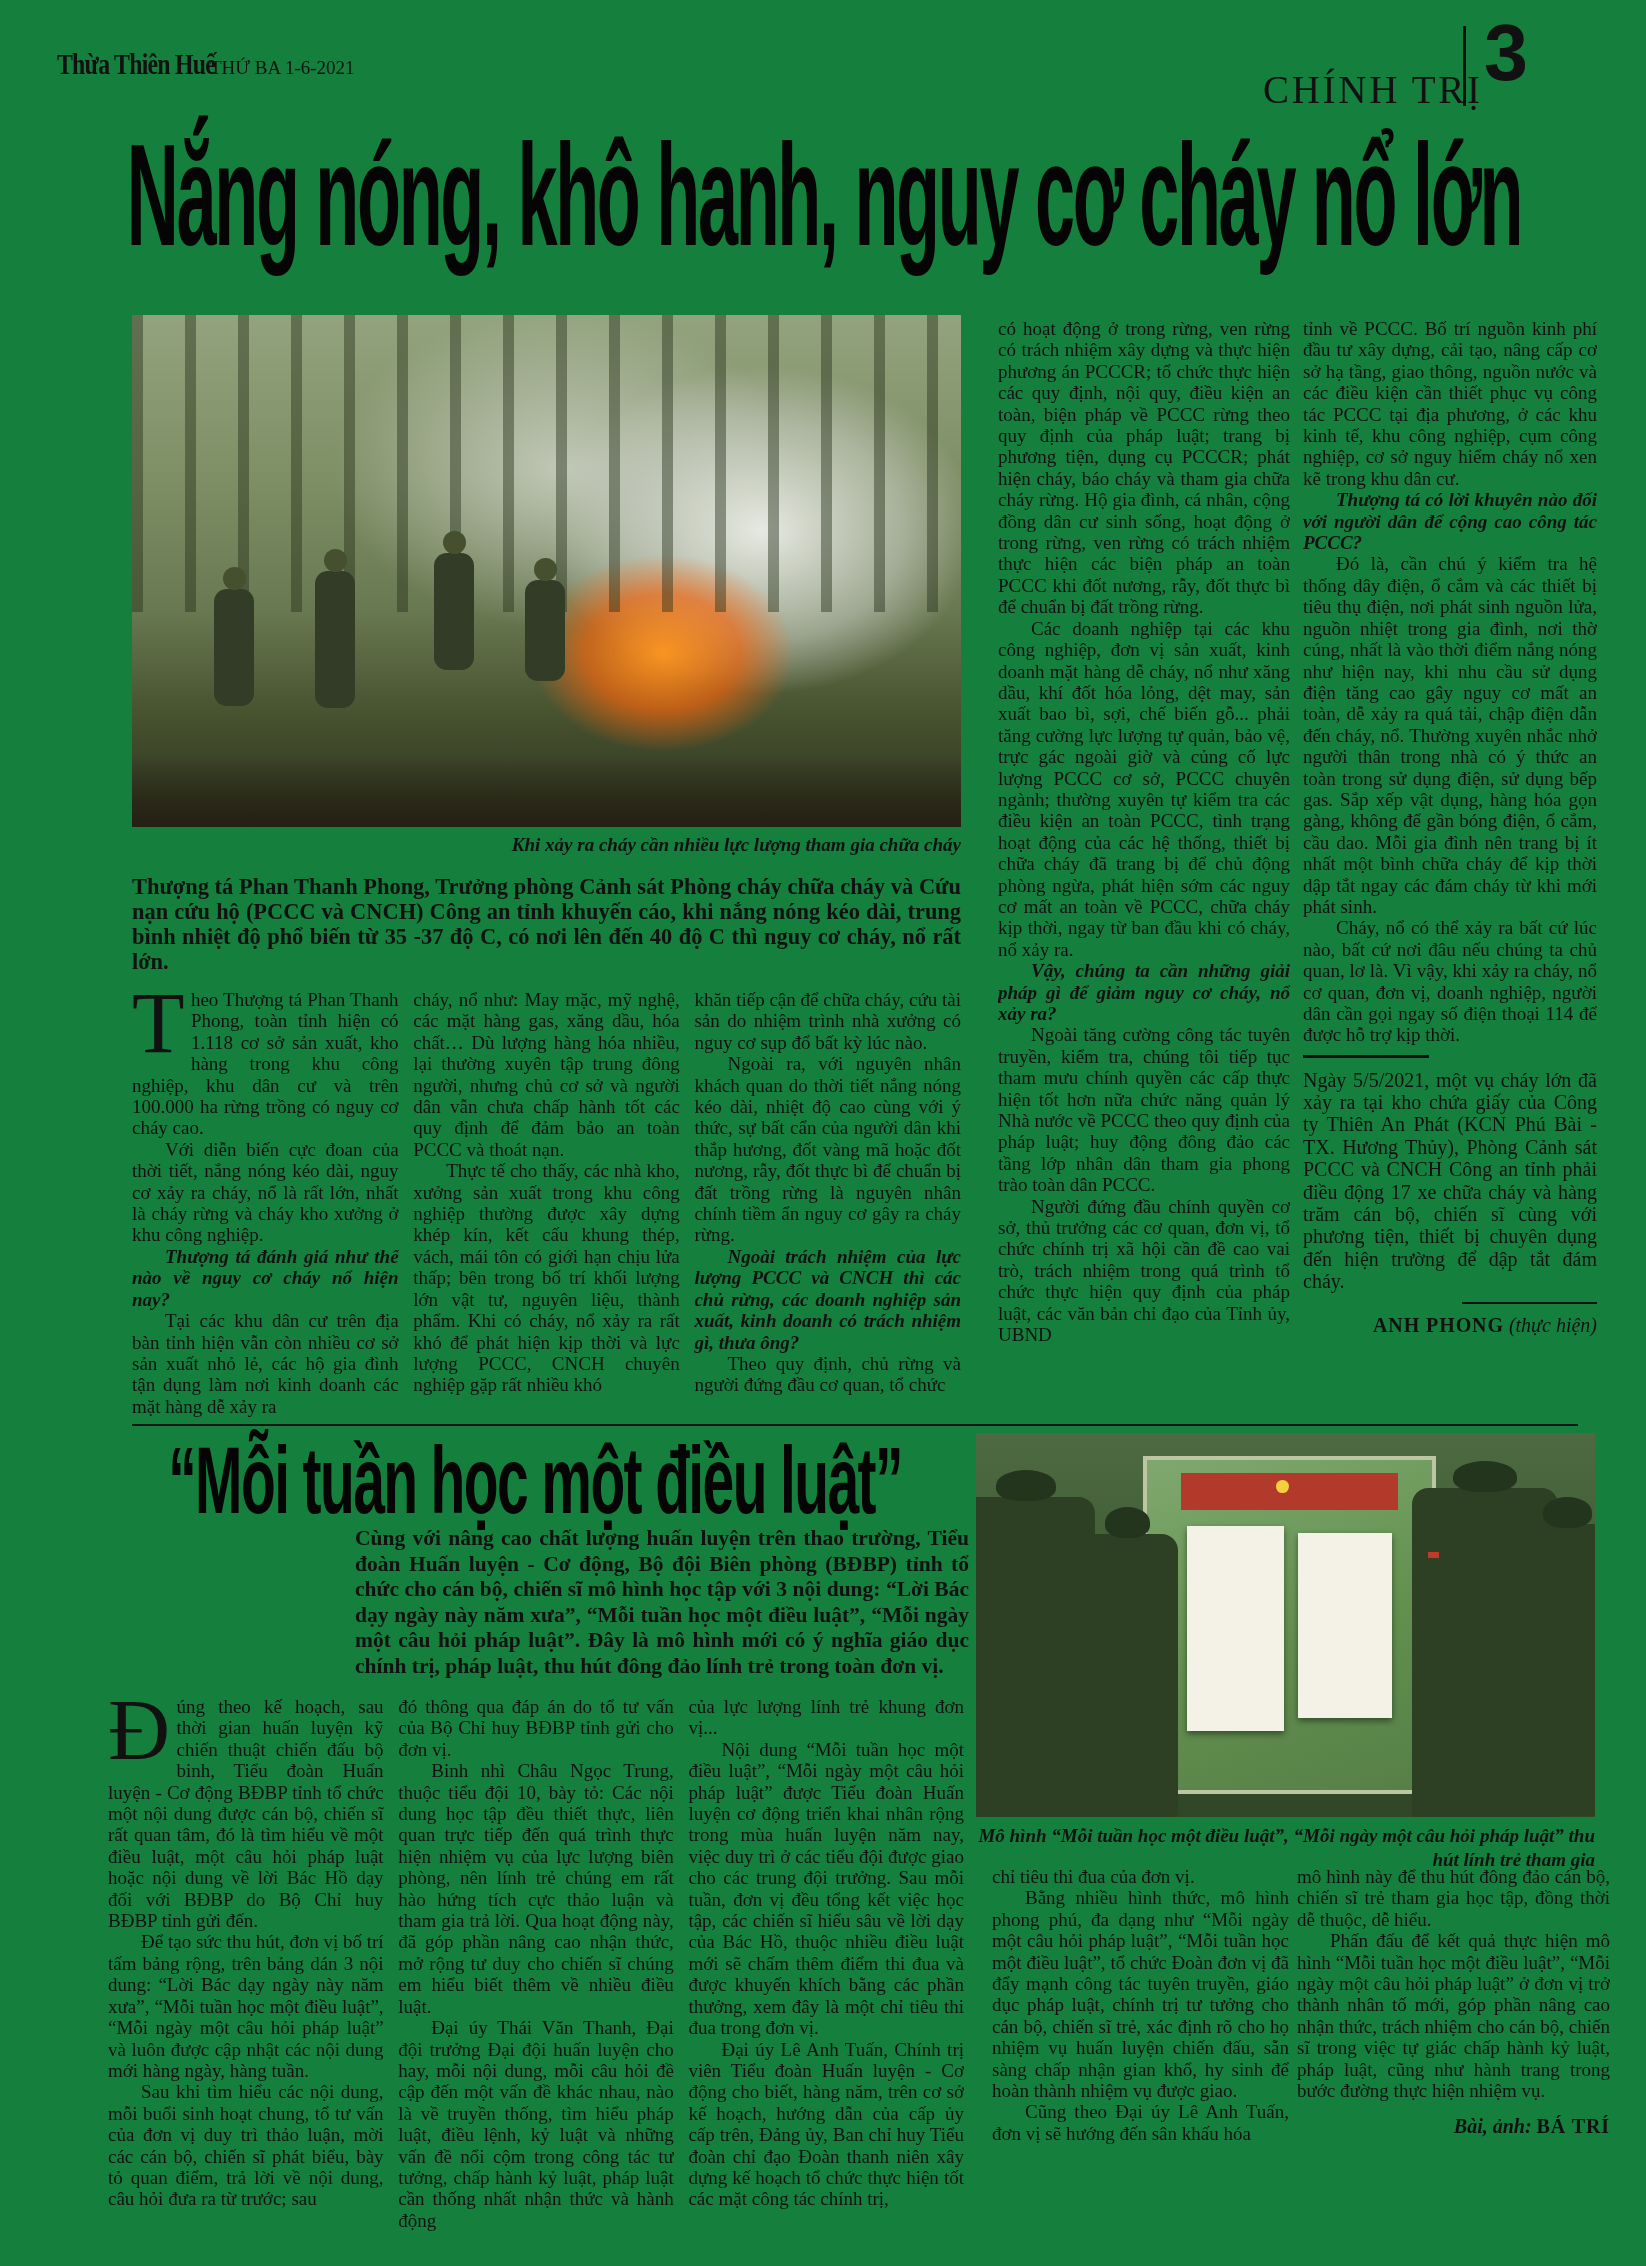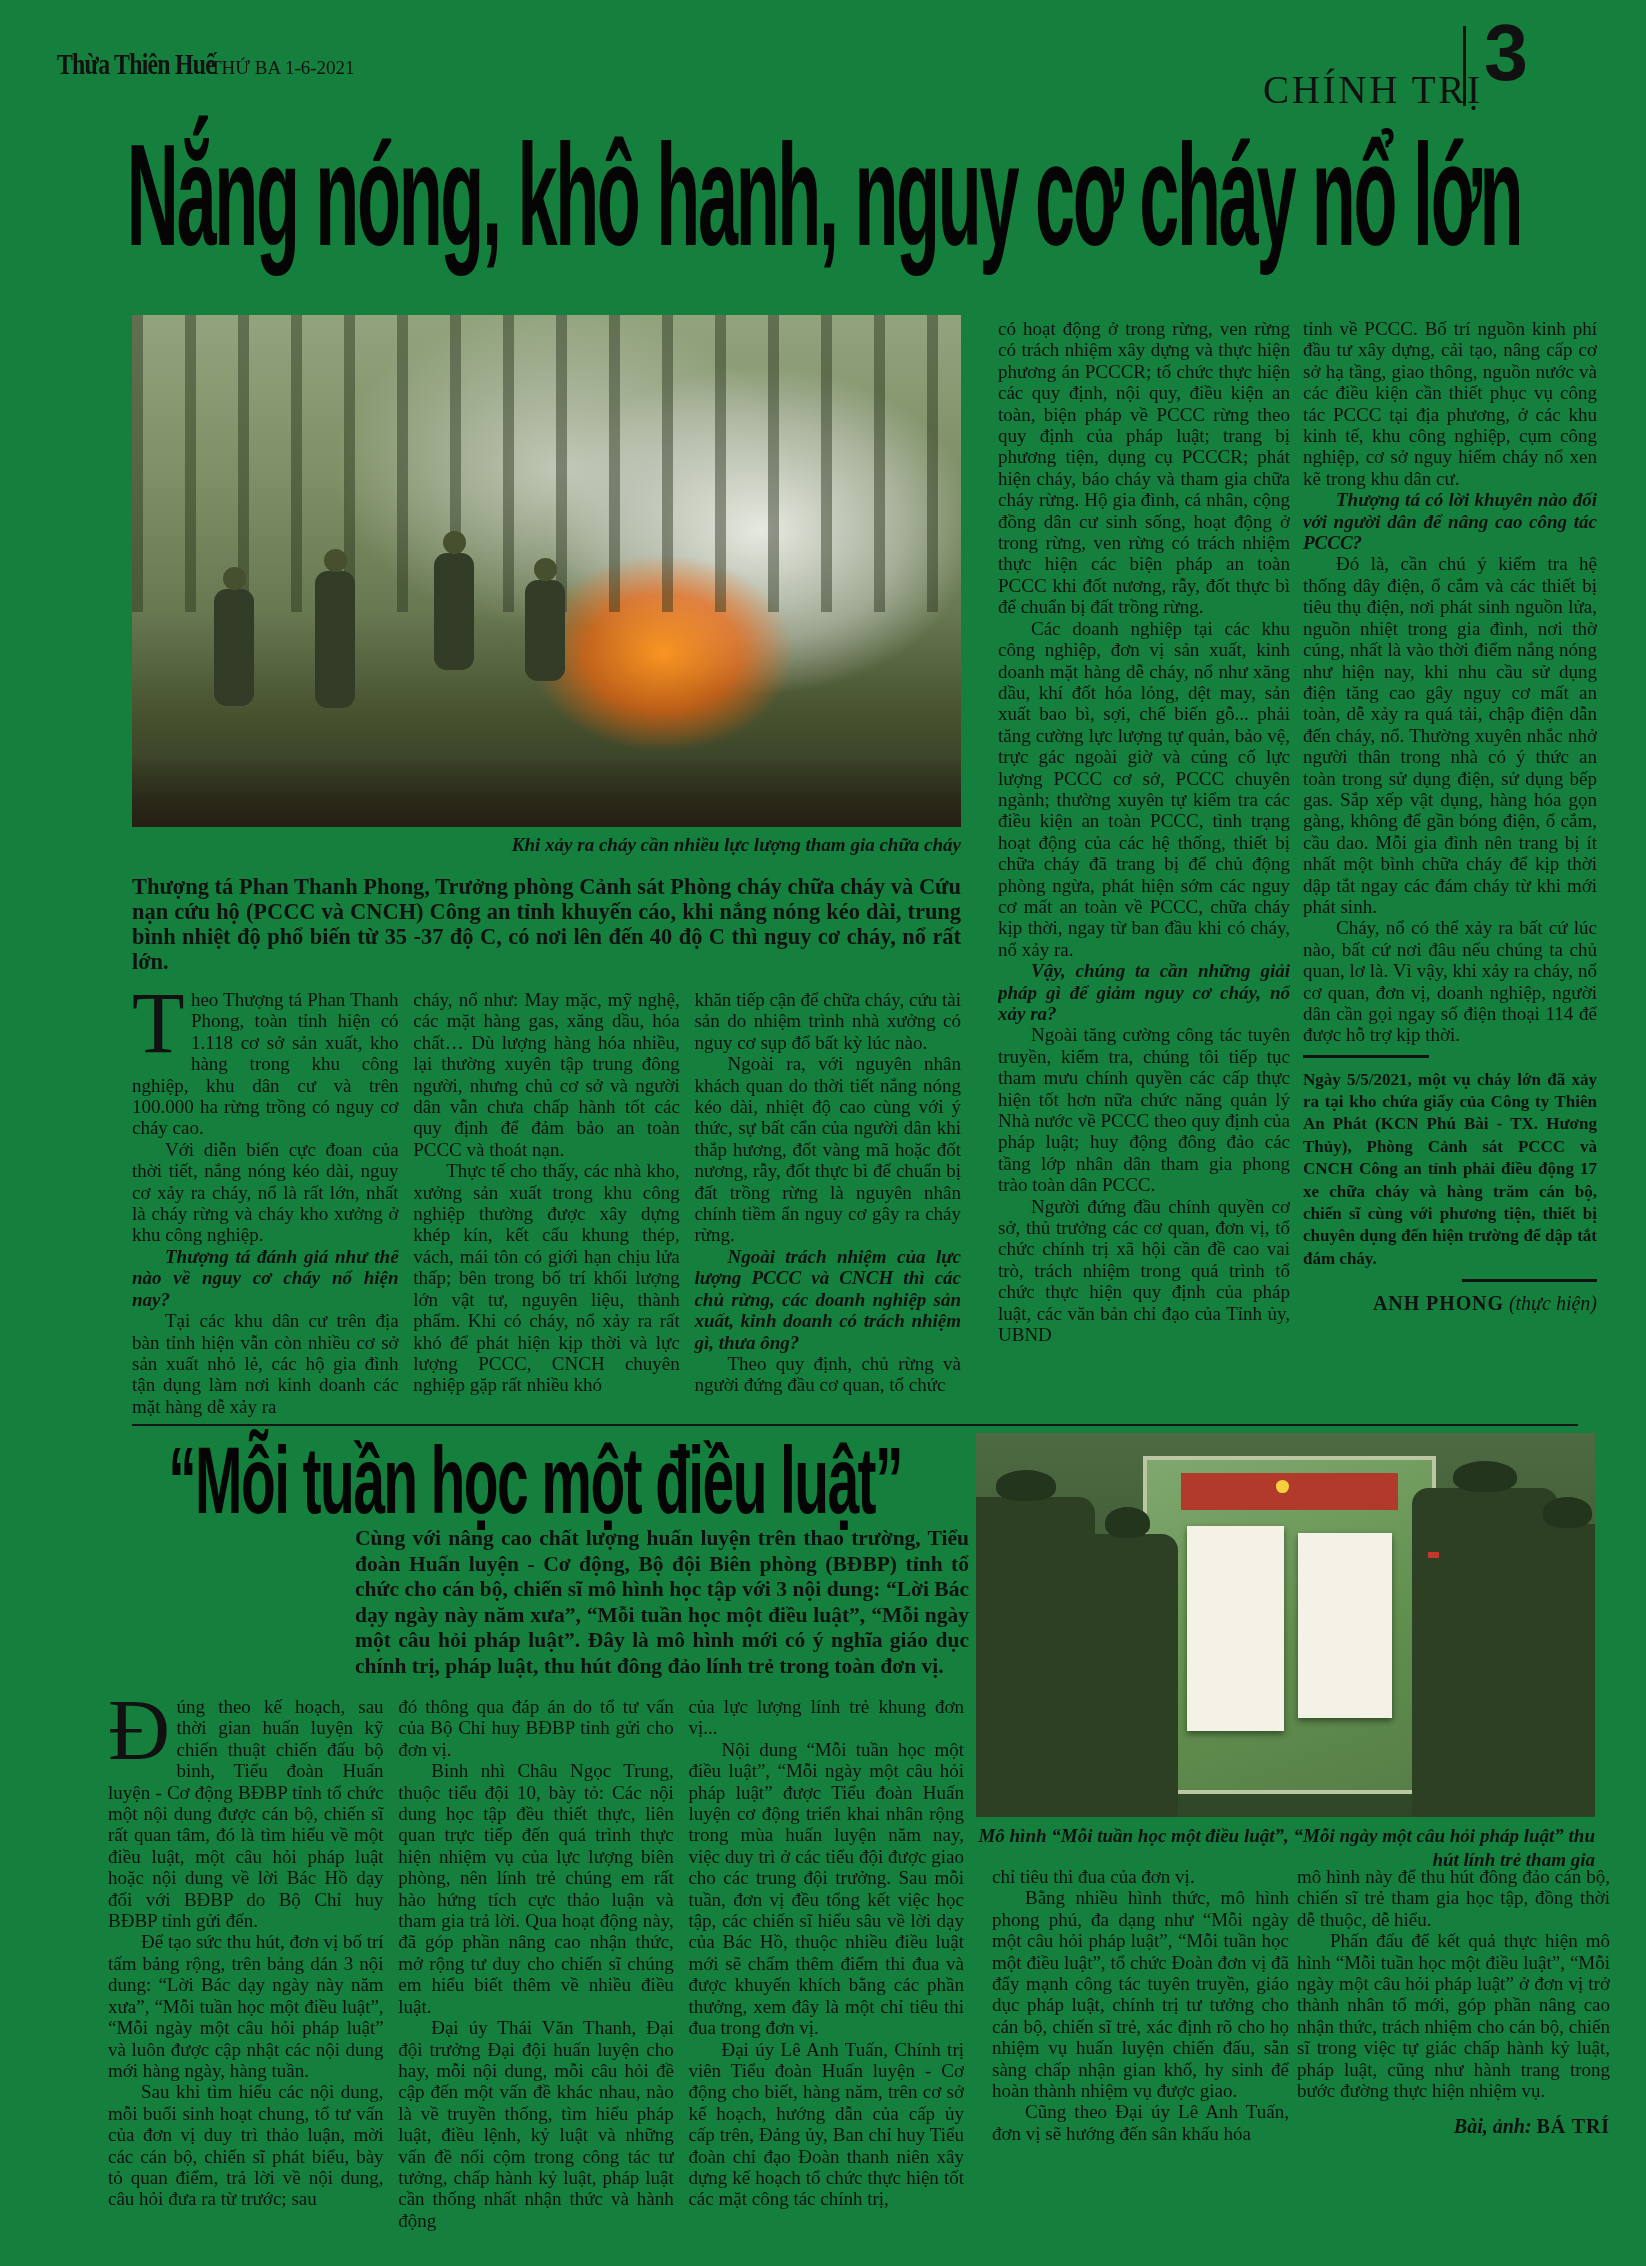--- a/index.html
+++ b/index.html
@@ -57,21 +57,21 @@
   #a1-col4{left:982px;top:318px;width:292px;height:1107px;}
   #a1-col5{left:1287px;top:318px;width:294px;}
   #a2-col4{left:976px;top:1866px;width:297px;height:365px;}
   #a2-col5{left:1281px;top:1866px;width:313px;}
   .col p,.scol p{margin:0;text-indent:33px;}
   .col p.first,.scol p.first{text-indent:0;}
   .q{font-weight:bold;font-style:italic;}
   .dropcap{float:left;font-size:86px;line-height:64px;padding:1.8px 6.4px 0 0;font-weight:normal;}
   .rule-l{width:126px;height:2.7px;background:#111;margin:9.1px 0 11px 0;}
   .rule-r{width:135px;height:2.7px;background:#111;margin:9.1px 0 11px auto;}
-  .note{font-weight:bold;font-size:17px;line-height:22.4px;text-align:justify;}
+  .note{font-weight:normal;font-size:20px;line-height:22.4px;text-align:justify;}
   .byline1{text-align:right;font-size:20px;margin-top:5.5px;}
   .byline1 .nm{font-weight:bold;letter-spacing:0.9px;}
   .byline1 .rl{font-style:italic;}
   .byline2{text-align:right;font-size:20px;margin-top:14.6px;}
   .byline2 .lb{font-weight:bold;font-style:italic;}
   .byline2 .nm{font-weight:bold;letter-spacing:0.9px;}
   #separator{left:132px;top:1424px;width:1446px;height:1.8px;background:#161616;}
 </style>
 </head>
 <body>
@@ -118,21 +118,21 @@
   <div class="scol" id="a1-col4">
     <p class="first">có hoạt động ở trong rừng, ven rừng có trách nhiệm xây dựng và thực hiện phương án PCCCR; tổ chức thực hiện các quy định, nội quy, điều kiện an toàn, biện pháp về PCCC rừng theo quy định của pháp luật; trang bị phương tiện, dụng cụ PCCCR; phát hiện cháy, báo cháy và tham gia chữa cháy rừng. Hộ gia đình, cá nhân, cộng đồng dân cư sinh sống, hoạt động ở trong rừng, ven rừng có trách nhiệm thực hiện các biện pháp an toàn PCCC khi đốt nương, rẫy, đốt thực bì để chuẩn bị đất trồng rừng.</p>
     <p>Các doanh nghiệp tại các khu công nghiệp, đơn vị sản xuất, kinh doanh mặt hàng dễ cháy, nổ như xăng dầu, khí đốt hóa lỏng, dệt may, sản xuất bao bì, sợi, chế biến gỗ... phải tăng cường lực lượng tự quản, bảo vệ, trực gác ngoài giờ và củng cố lực lượng PCCC cơ sở, PCCC chuyên ngành; thường xuyên tự kiểm tra các điều kiện an toàn PCCC, tình trạng hoạt động của các hệ thống, thiết bị chữa cháy đã trang bị để chủ động phòng ngừa, phát hiện sớm các nguy cơ mất an toàn về PCCC, chữa cháy kịp thời, ngay từ ban đầu khi có cháy, nổ xảy ra.</p>
     <p class="q">Vậy, chúng ta cần những giải pháp gì để giảm nguy cơ cháy, nổ xảy ra?</p>
     <p>Ngoài tăng cường công tác tuyên truyền, kiểm tra, chúng tôi tiếp tục tham mưu chính quyền các cấp thực hiện tốt hơn nữa chức năng quản lý Nhà nước về PCCC theo quy định của pháp luật; huy động đông đảo các tầng lớp nhân dân tham gia phong trào toàn dân PCCC.</p>
     <p>Người đứng đầu chính quyền cơ sở, thủ trưởng các cơ quan, đơn vị, tổ chức chính trị xã hội cần đề cao vai trò, trách nhiệm trong quá trình tổ chức thực hiện quy định của pháp luật, các văn bản chỉ đạo của Tỉnh ủy, UBND</p>
   </div>
 
   <div class="scol" id="a1-col5">
     <p class="first">tỉnh về PCCC. Bố trí nguồn kinh phí đầu tư xây dựng, cải tạo, nâng cấp cơ sở hạ tầng, giao thông, nguồn nước và các điều kiện cần thiết phục vụ công tác PCCC tại địa phương, ở các khu kinh tế, khu công nghiệp, cụm công nghiệp, cơ sở nguy hiểm cháy nổ xen kẽ trong khu dân cư.</p>
-    <p class="q">Thượng tá có lời khuyên nào đối với người dân để nâng cao công tác PCCC?</p>
+    <p class="q">Thượng tá có lời khuyên nào đối với người dân để cộng cao công tác PCCC?</p>
     <p>Đó là, cần chú ý kiểm tra hệ thống dây điện, ổ cắm và các thiết bị tiêu thụ điện, nơi phát sinh nguồn lửa, nguồn nhiệt trong gia đình, nơi thờ cúng, nhất là vào thời điểm nắng nóng như hiện nay, khi nhu cầu sử dụng điện tăng cao gây nguy cơ mất an toàn, dễ xảy ra quá tải, chập điện dẫn đến cháy, nổ. Thường xuyên nhắc nhở người thân trong nhà có ý thức an toàn trong sử dụng điện, sử dụng bếp gas. Sắp xếp vật dụng, hàng hóa gọn gàng, không để gần bóng điện, ổ cắm, cầu dao. Mỗi gia đình nên trang bị ít nhất một bình chữa cháy để kịp thời dập tắt ngay các đám cháy từ khi mới phát sinh.</p>
     <p>Cháy, nổ có thể xảy ra bất cứ lúc nào, bất cứ nơi đâu nếu chúng ta chủ quan, lơ là. Vì vậy, khi xảy ra cháy, nổ cơ quan, đơn vị, doanh nghiệp, người dân cần gọi ngay số điện thoại 114 để được hỗ trợ kịp thời.</p>
     <div class="rule-l"></div>
     <div class="note">Ngày 5/5/2021, một vụ cháy lớn đã xảy ra tại kho chứa giấy của Công ty Thiên An Phát (KCN Phú Bài - TX. Hương Thủy), Phòng Cảnh sát PCCC và CNCH Công an tỉnh phải điều động 17 xe chữa cháy và hàng trăm cán bộ, chiến sĩ cùng với phương tiện, thiết bị chuyên dụng đến hiện trường để dập tắt đám cháy.</div>
     <div class="rule-r"></div>
     <div class="byline1">
       <span class="nm">ANH PHONG</span><span class="rl"> (thực hiện)</span>
     </div>
   </div>
 

